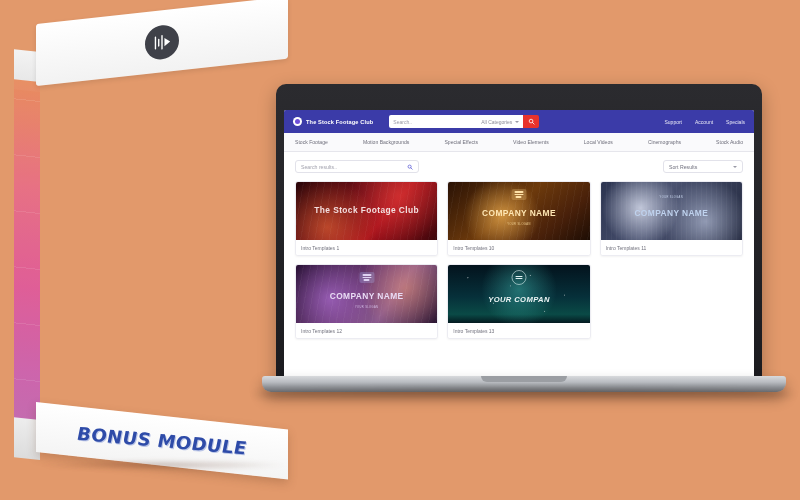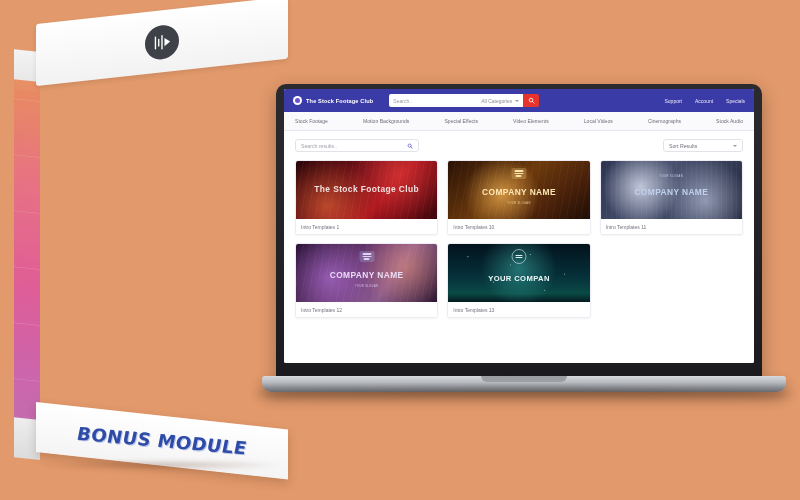--- a/index.html
+++ b/index.html
@@ -12,21 +12,21 @@
 
   
   #laptop{position:absolute;left:276px;top:84px;width:500px;height:300px;}
   .lid{
     position:absolute;left:0;top:0;width:486px;height:296px;
     background:linear-gradient(180deg,#2b2b2f 0%,#1b1b1f 100%);
     border-radius:10px 10px 3px 3px;
     box-shadow:0 6px 18px rgba(0,0,0,.28);
   }
   .screen{
-    position:absolute;left:8px;top:5px;width:470px;height:274px;
+    position:absolute;left:8px;top:26px;width:470px;height:274px;
     background:#ffffff;overflow:hidden;border-radius:2px;
   }
   .base{
     position:absolute;left:-14px;top:292px;width:524px;height:16px;
     background:linear-gradient(180deg,#d8dadd 0%,#b9bcc1 38%,#8e9196 70%,#6d7075 100%);
     border-radius:3px 3px 9px 9px;
     box-shadow:0 7px 13px rgba(0,0,0,.30);
   }
   .base:after{
     content:"";position:absolute;left:50%;top:0;transform:translateX(-50%);
@@ -131,21 +131,21 @@
   .art3{background:
       radial-gradient(circle at 28% 45%, rgba(235,240,255,.75), transparent 36%),
       radial-gradient(circle at 74% 68%, rgba(220,230,255,.55), transparent 38%),
       linear-gradient(120deg,#2b3350 0%,#4a5270 42%,#23293f 100%);}
   .art4{background:
       radial-gradient(circle at 24% 58%, rgba(190,120,230,.6), transparent 40%),
       radial-gradient(circle at 78% 40%, rgba(255,160,110,.45), transparent 40%),
       linear-gradient(125deg,#2a1236 0%,#6a3a72 45%,#8a5a8e 66%,#25112e 100%);}
   .art5{background:
       radial-gradient(circle at 50% 42%, rgba(70,200,190,.45), transparent 48%),
-      linear-gradient(180deg,#03131d 0%,#06303a 55%,#0a4a46 85%,#041a20 100%);}
+      linear-gradient(180deg,#03131d 0%,#06303a 55%,#0a4a46 85%,#041a20 100%); font-style: italic;}
   .art6{background:
       radial-gradient(circle at 12% 18%, rgba(120,190,255,.65), transparent 40%),
       linear-gradient(135deg,#0d1c33 0%,#1b3356 45%,#122240 100%);}
   .streaks{position:absolute;inset:0;opacity:.5;
     background:repeating-linear-gradient(100deg, rgba(255,255,255,.07) 0 1px, transparent 1px 7px);}
   .vstripes{position:absolute;inset:0;opacity:.35;
     background:repeating-linear-gradient(90deg, rgba(255,255,255,.10) 0 1px, transparent 1px 5px);}
   .specks{position:absolute;inset:0;opacity:.8;
     background:
       radial-gradient(1px 1px at 14% 22%, rgba(255,255,255,.8), transparent),

